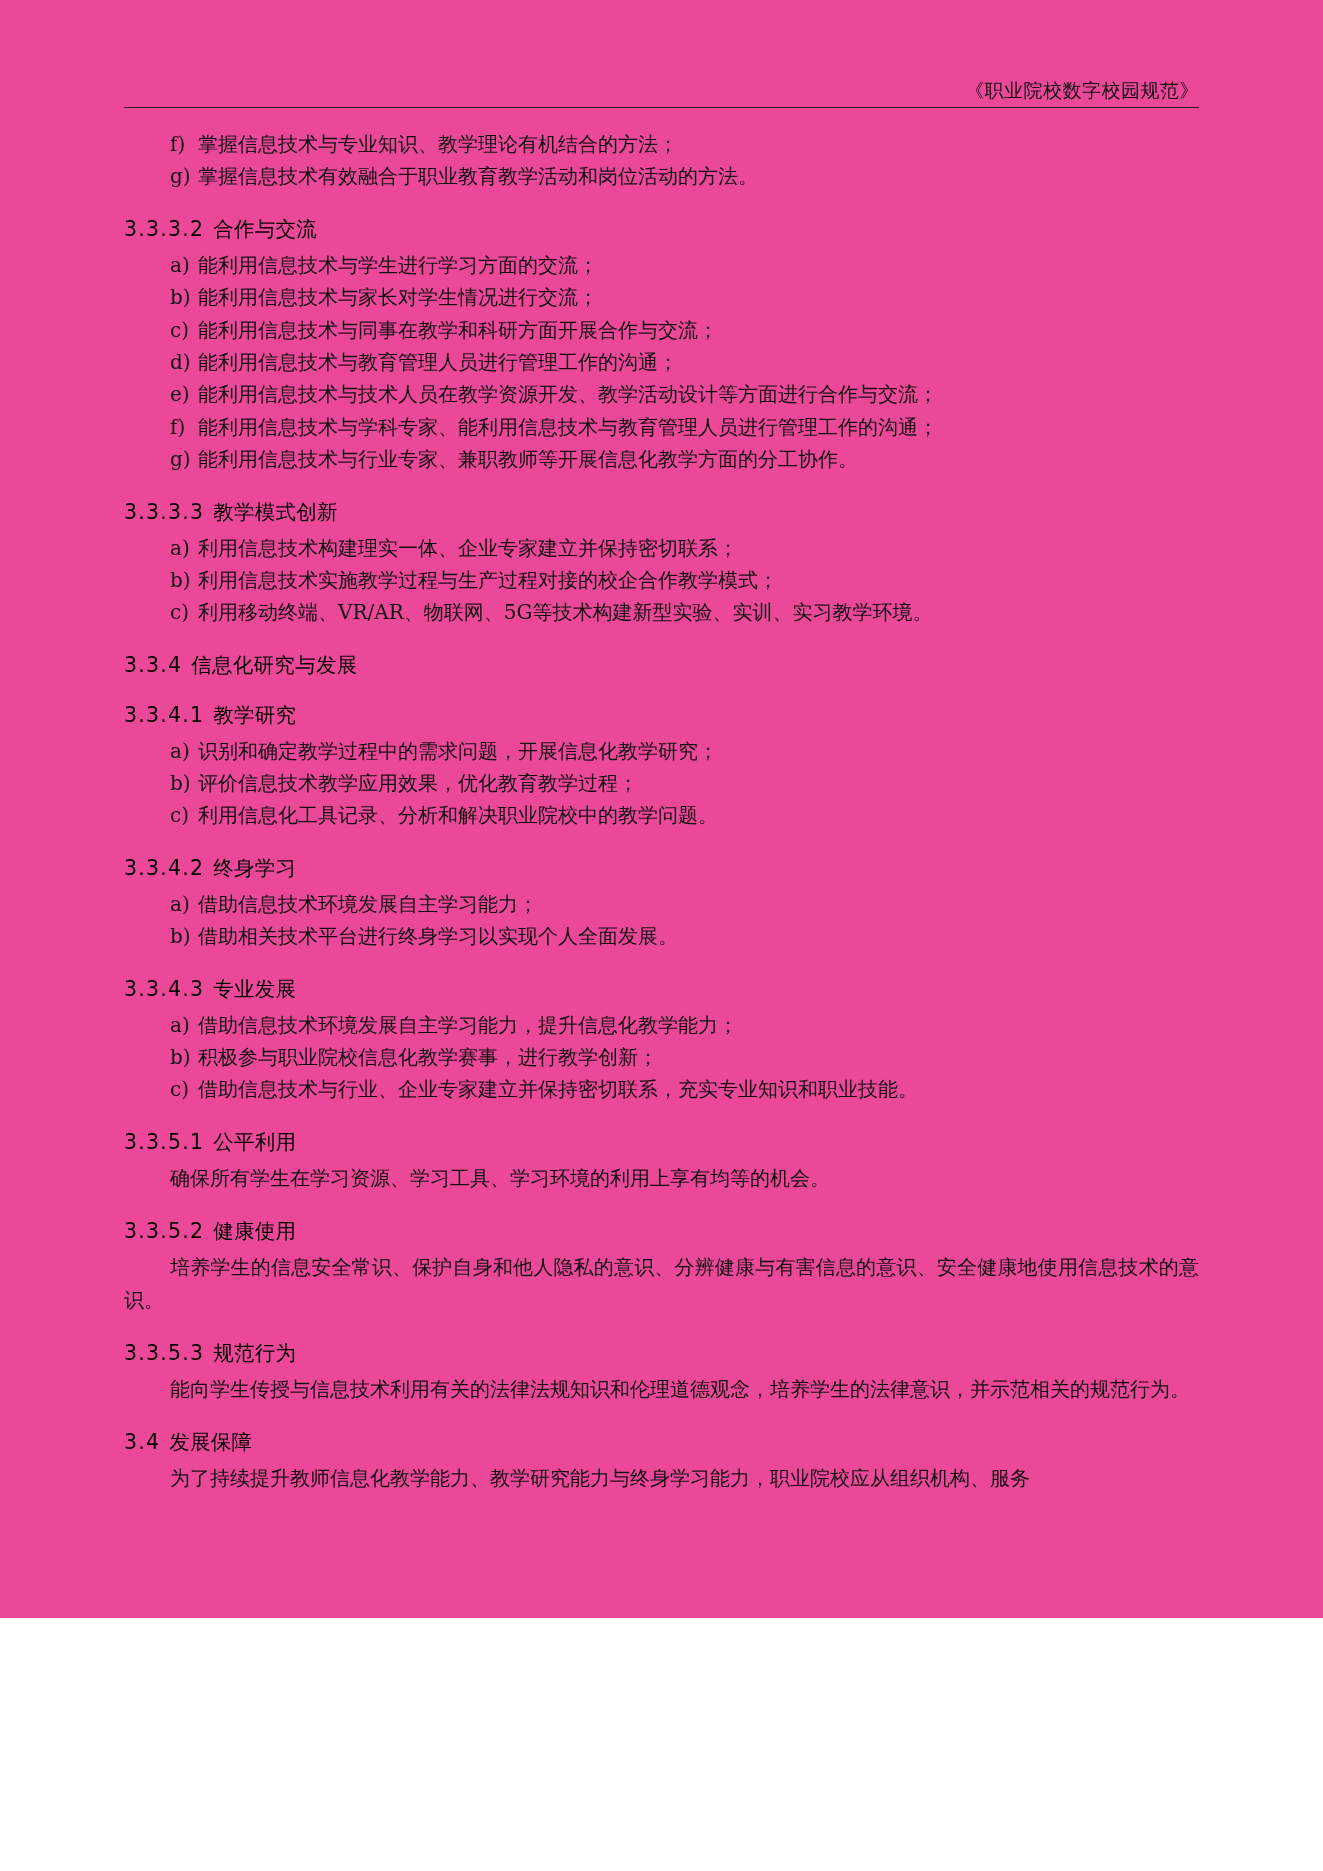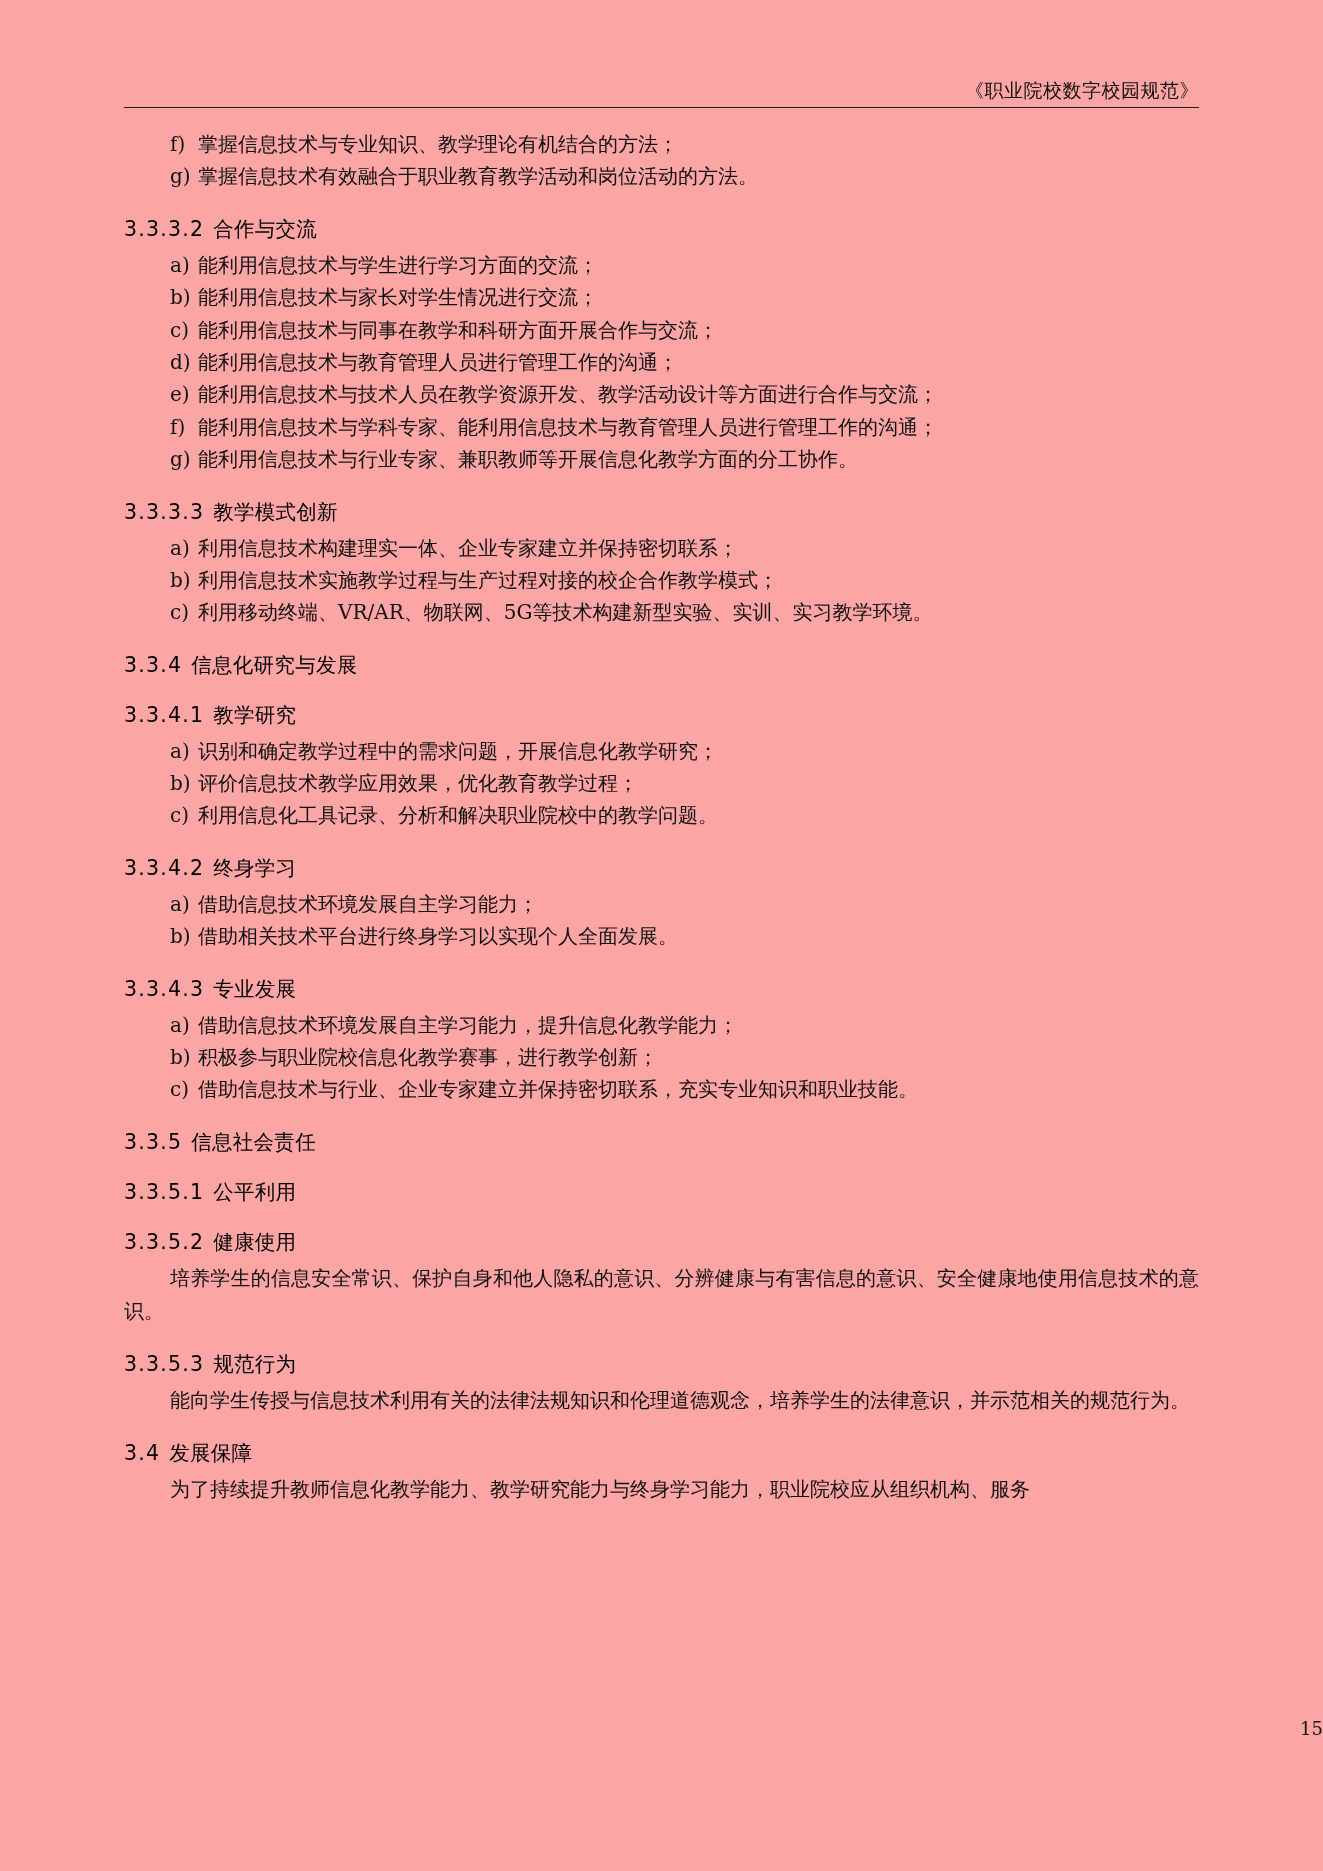--- a/index.html
+++ b/index.html
@@ -3,23 +3,23 @@
 <meta charset="utf-8">
 <style>
   html, body {
     margin: 0;
     padding: 0;
     background: #ffffff;
   }
   .page {
     position: relative;
     width: 1323px;
-    height: 1871px;
+    height: 1618px;
     margin: 0 auto;
-    background: #fca5a5;
+    background: #ec4899;
     font-family: "DejaVu Serif", serif;
     color: #111111;
     box-sizing: border-box;
   }
   .header {
     position: absolute;
     top: 78px;
     left: 124px;
     width: 1075px;
     text-align: right;
@@ -205,22 +205,22 @@
         </li>
         <li>
           <span class="marker">b)</span>
           <span class="txt">积极参与职业院校信息化教学赛事，进行教学创新；</span>
         </li>
         <li>
           <span class="marker">c)</span>
           <span class="txt">借助信息技术与行业、企业专家建立并保持密切联系，充实专业知识和职业技能。</span>
         </li>
       </ul>
-      <div class="heading"><span class="num">3.3.5</span><span class="gap"></span><span>信息社会责任</span></div>
       <div class="heading"><span class="num">3.3.5.1</span><span class="gap"></span><span>公平利用</span></div>
+      <p class="para">确保所有学生在学习资源、学习工具、学习环境的利用上享有均等的机会。</p>
       <div class="heading"><span class="num">3.3.5.2</span><span class="gap"></span><span>健康使用</span></div>
       <p class="para">培养学生的信息安全常识、保护自身和他人隐私的意识、分辨健康与有害信息的意识、安全健康地使用信息技术的意识。</p>
       <div class="heading"><span class="num">3.3.5.3</span><span class="gap"></span><span>规范行为</span></div>
       <p class="para">能向学生传授与信息技术利用有关的法律法规知识和伦理道德观念，培养学生的法律意识，并示范相关的规范行为。</p>
       <div class="heading"><span class="num">3.4</span><span class="gap"></span><span>发展保障</span></div>
       <p class="para">为了持续提升教师信息化教学能力、教学研究能力与终身学习能力，职业院校应从组织机构、服务</p>
     </div>
 
   <div class="pagenum">15</div>
 

